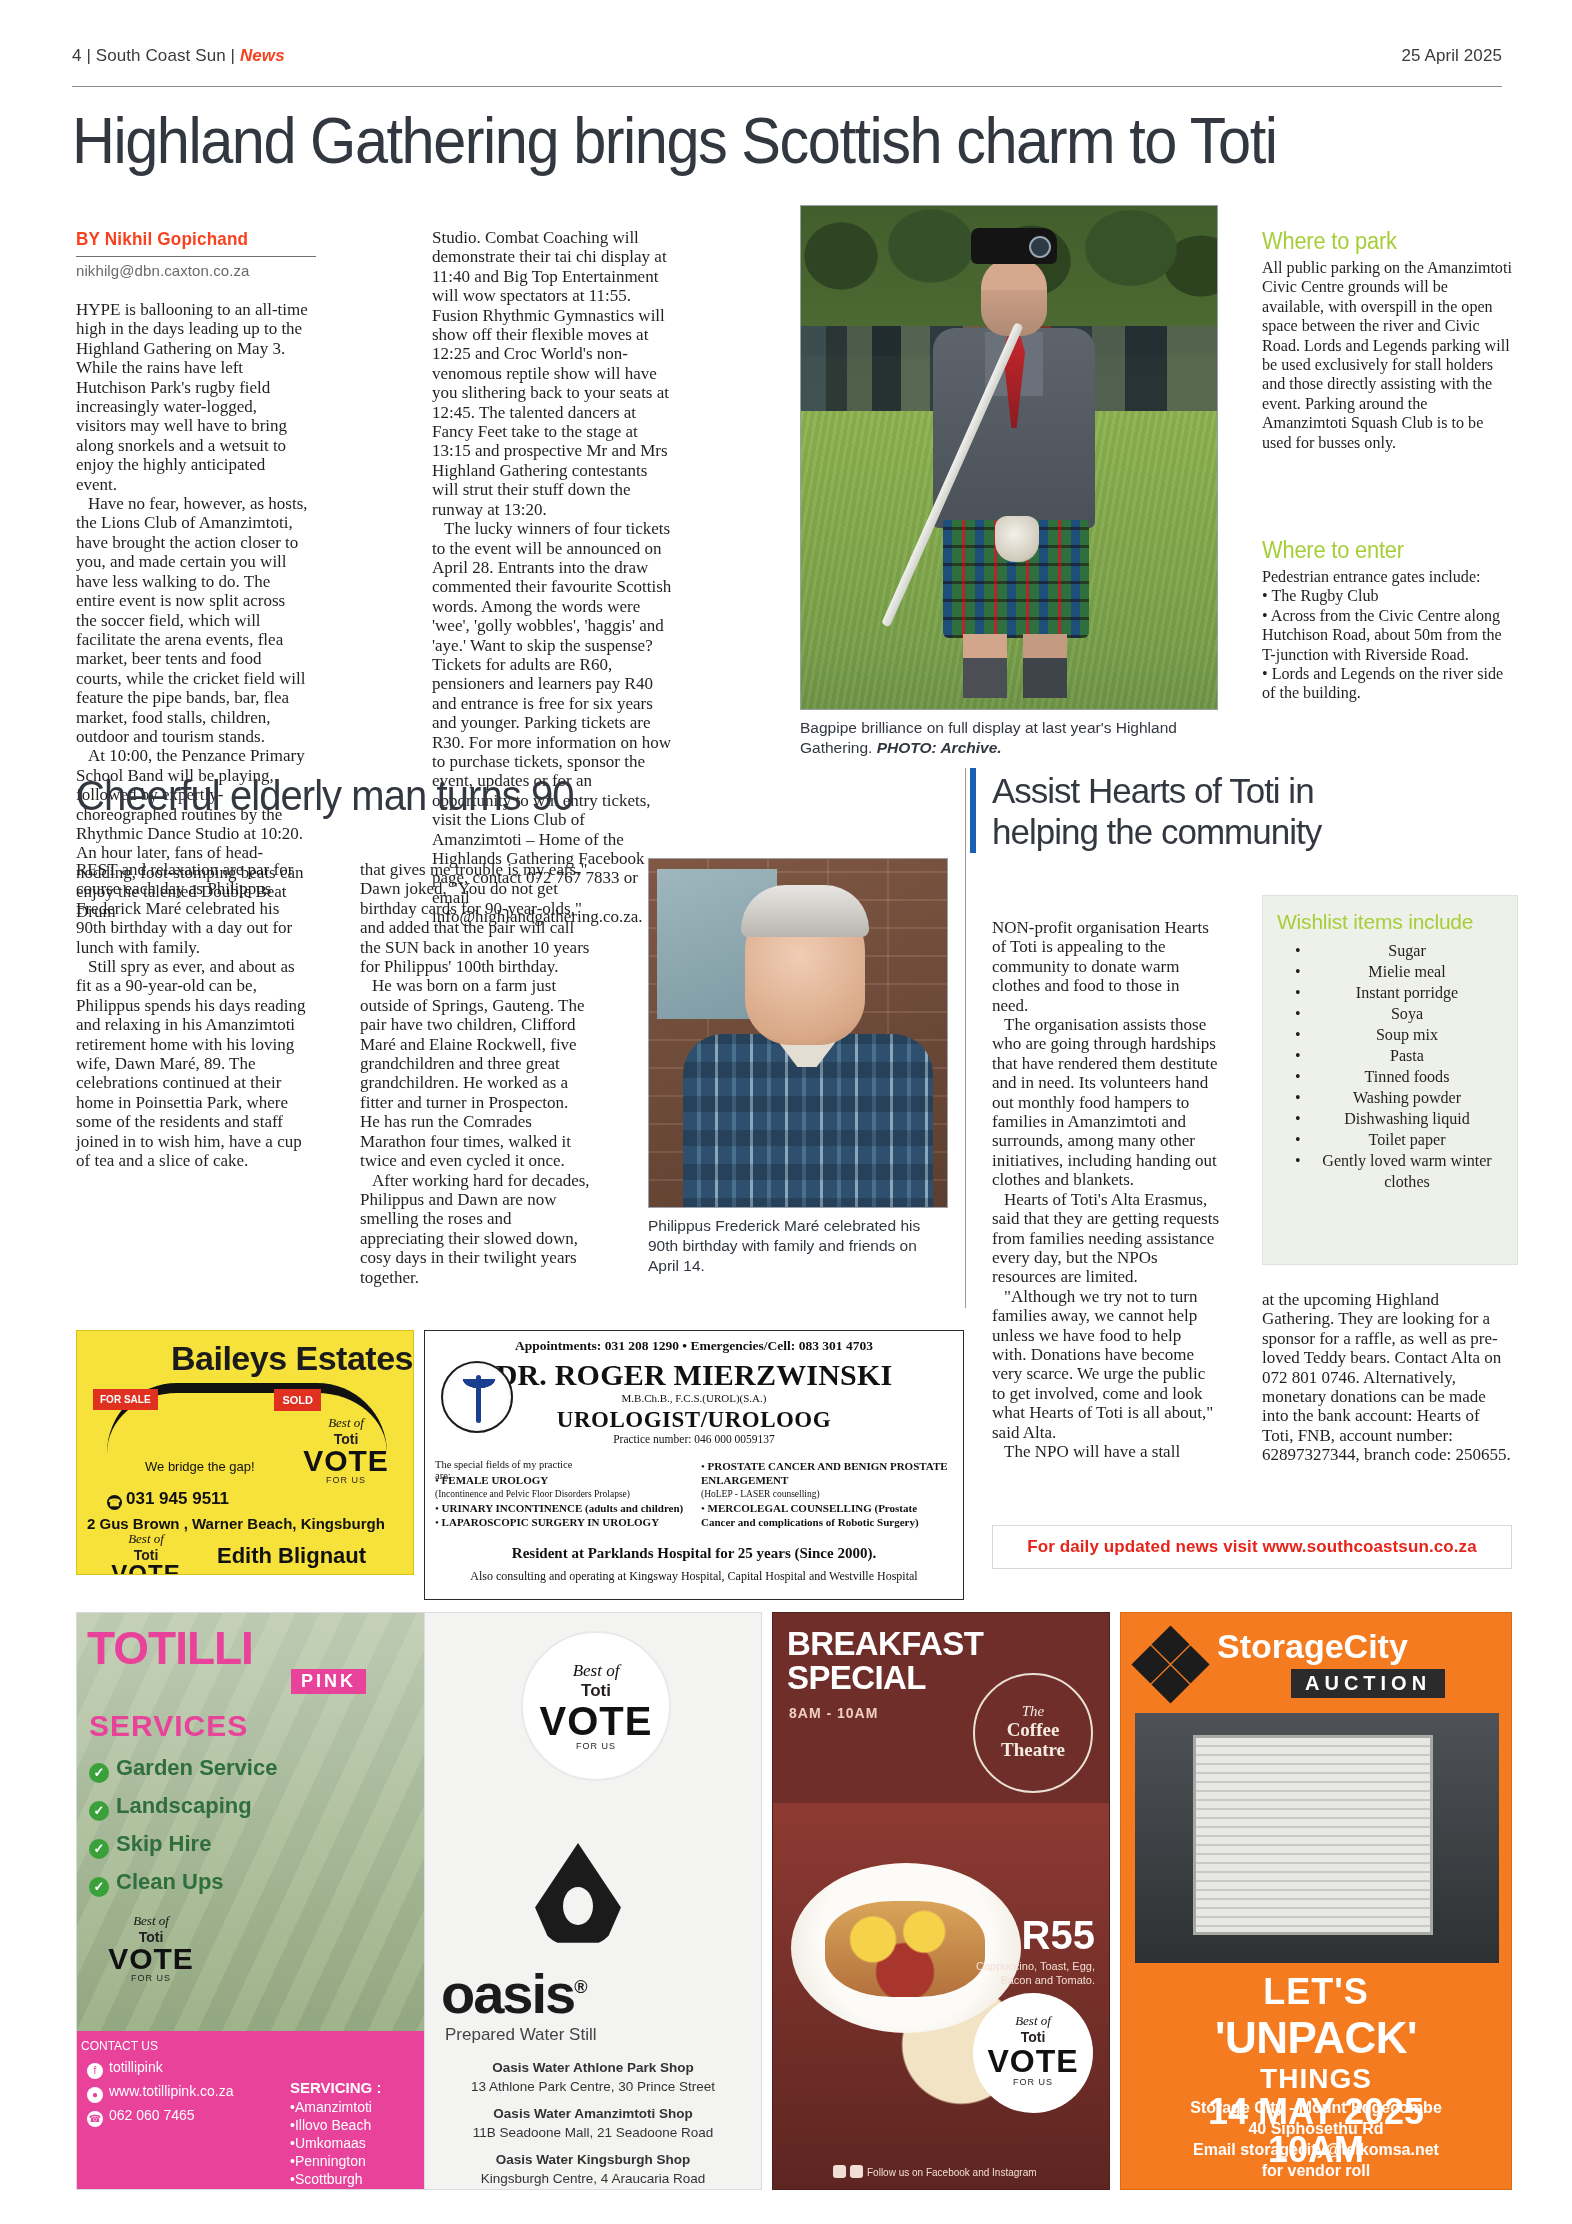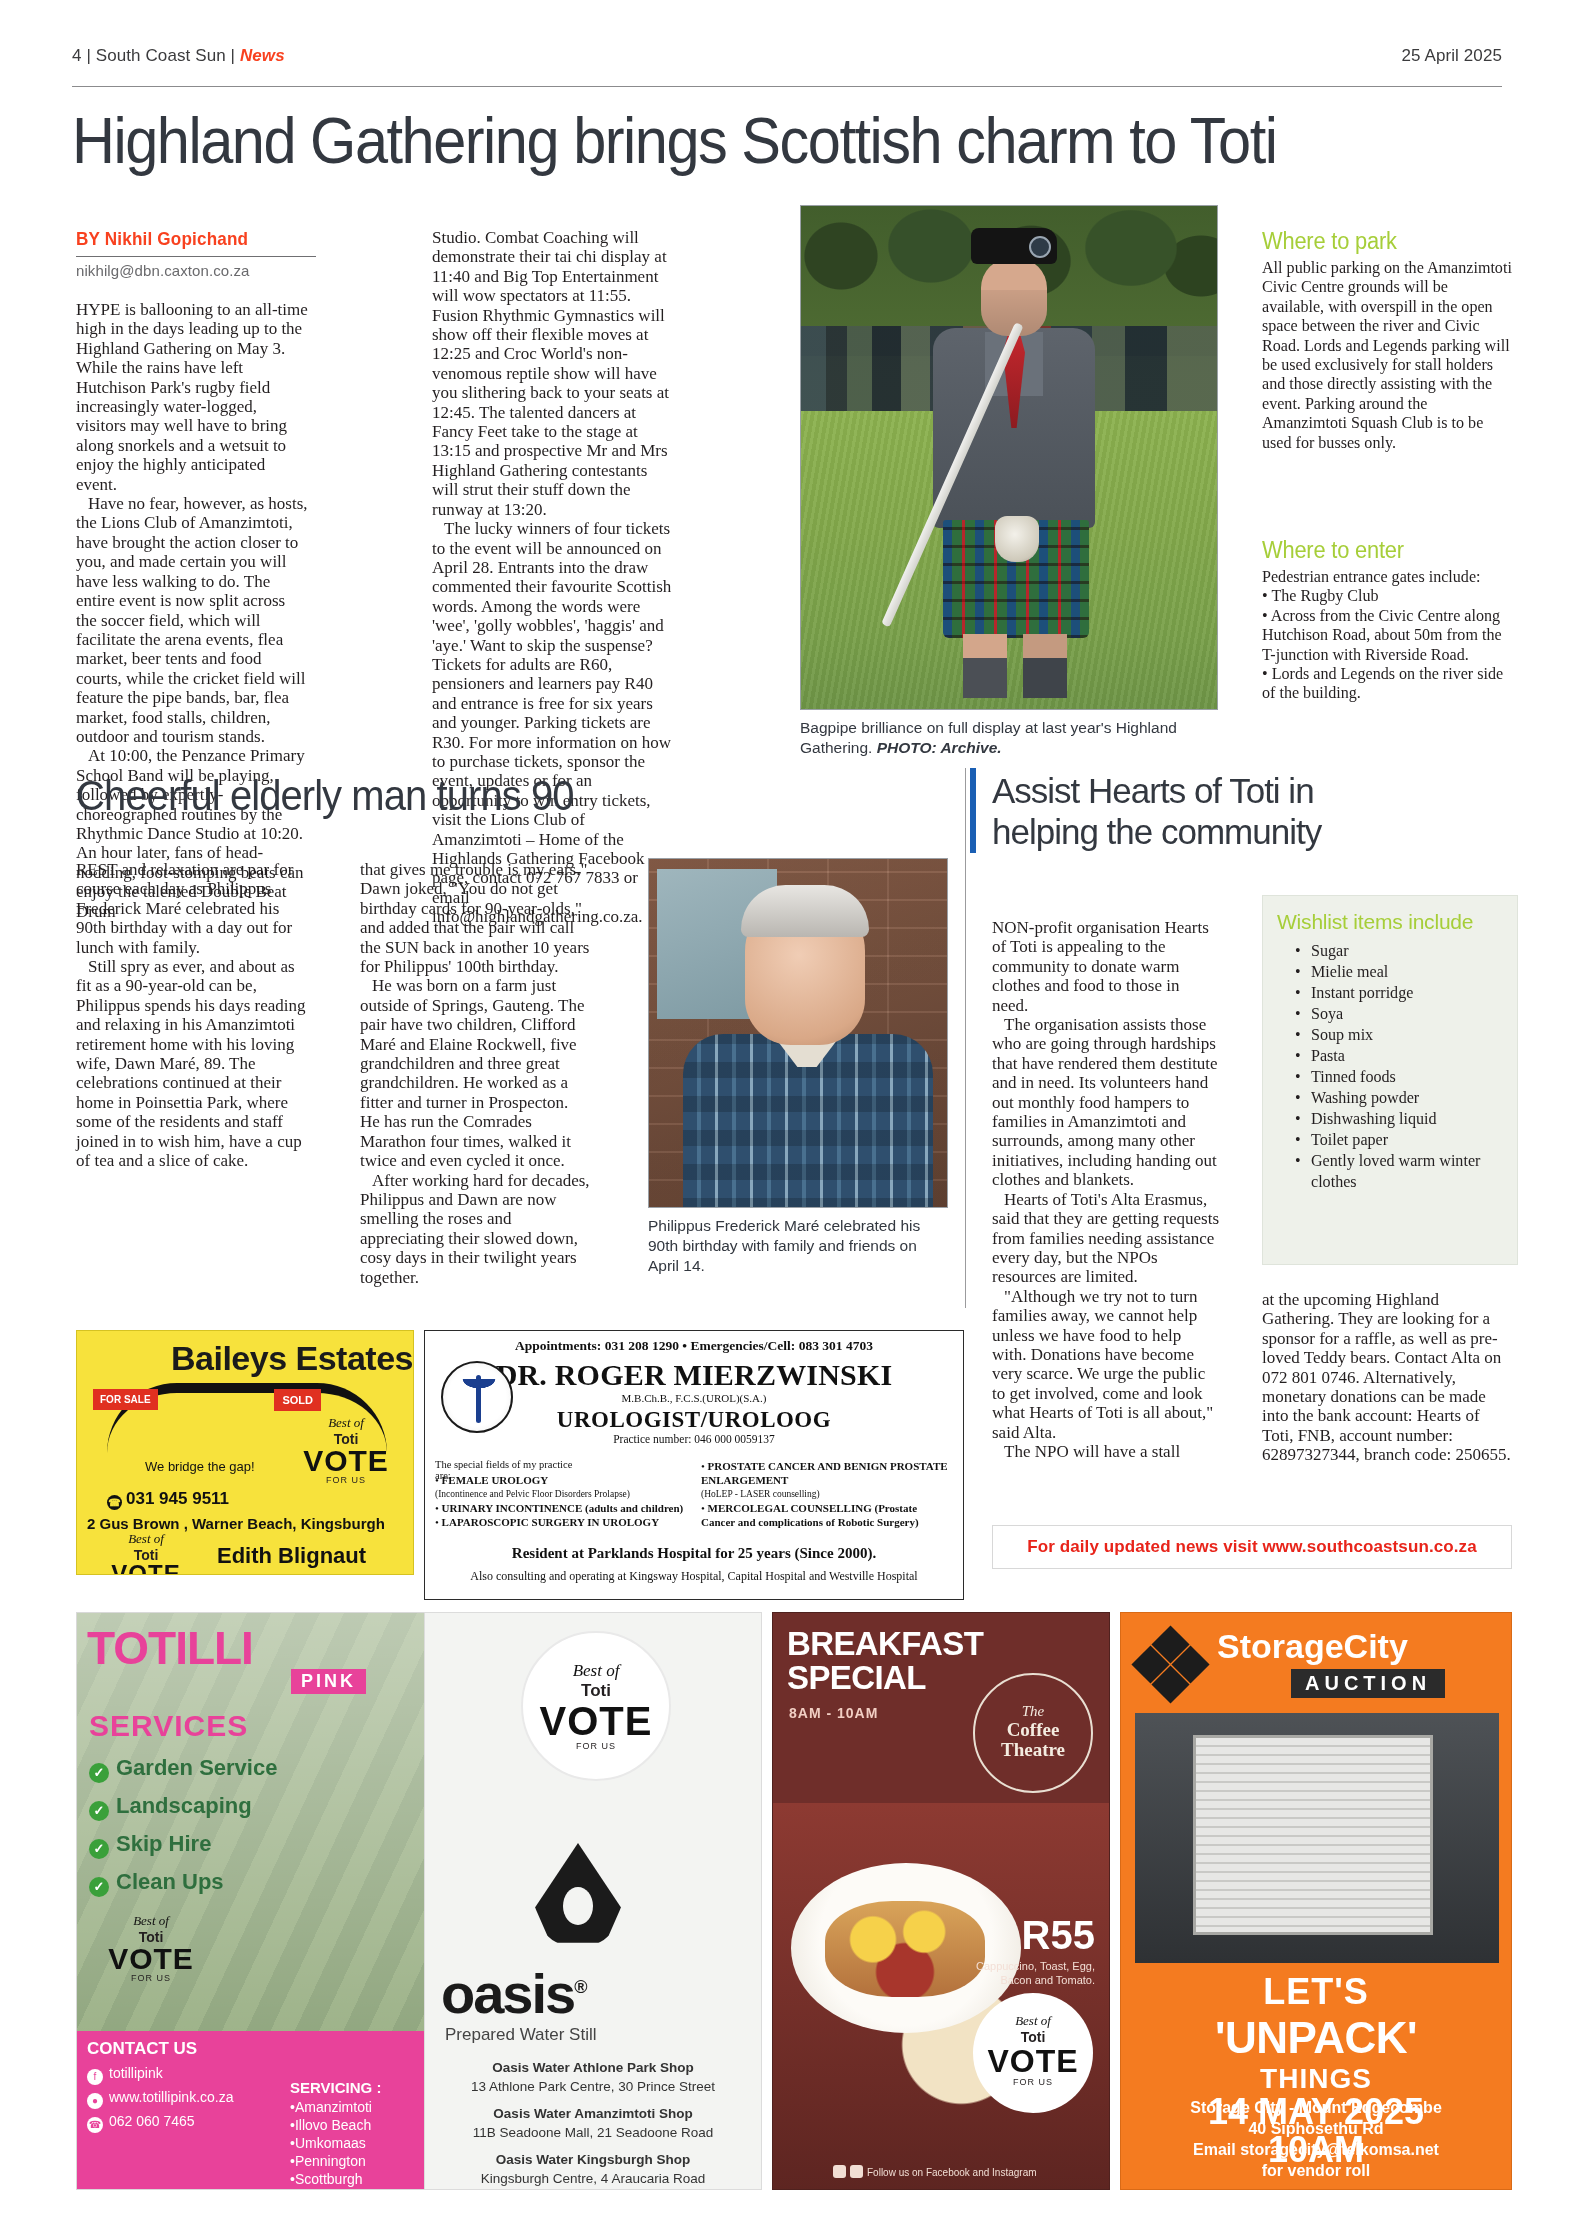--- a/index.html
+++ b/index.html
@@ -269,21 +269,21 @@
 
   .wishlist {
     position: absolute; left: 1262px; top: 895px; width: 256px; height: 370px;
     background: #eef1ea; border: 1px solid #dfe4db;
   }
   .wishlist h4 {
     font-family: "Liberation Sans", sans-serif;
     font-weight: 400; font-size: 21px; color: #a6ce39;
     padding: 14px 14px 4px 14px; letter-spacing: -.2px;
   }
-  .wishlist ul { list-style: none; margin: 2px 0 0 18px; padding: 0 14px; }
+  .wishlist ul { list-style: none; margin: 2px 0 0 18px; padding: 0 14px; text-align: center; }
   .wishlist li {
     font-family: "Liberation Serif", serif;
     font-size: 16.1px; line-height: 21px; color: #231f20;
     padding-left: 16px; position: relative;
   }
   .wishlist li:before {
     content: "\2022"; position: absolute; left: 0; top: 0; font-size: 16px;
   }
 
   
@@ -437,22 +437,22 @@
   .check {
     display:inline-block; width: 20px; height: 20px; border-radius:50%;
     background:#3aa03a; color:#fff; font-size: 13px; text-align:center;
     line-height: 20px; margin-right: 7px; vertical-align: -2px;
   }
   .tot-contact {
     position:absolute; left: 0; bottom: 0; width: 100%; height: 158px;
     background:#e8429a; color:#fff;
   }
   .tot-contact .hd {
-    font-family:"Liberation Sans",sans-serif; font-weight:bold; font-size: 17px;
-    padding: 8px 0 4px 10px;
+    font-family:"Liberation Sans",sans-serif; font-weight:normal; font-size: 12px;
+    padding: 8px 0 4px 4px;
   }
   .tot-contact .row {
     font-family:"Liberation Sans",sans-serif; font-size: 14px; padding: 2px 0 2px 10px;
   }
   .tot-contact .wi {
     display:inline-block; width:16px;height:16px;border-radius:50%;
     background:#fff;color:#e8429a;font-size:10px;text-align:center;line-height:16px;
     margin-right:6px; vertical-align:-2px;
   }
   .tot-serv-col {

